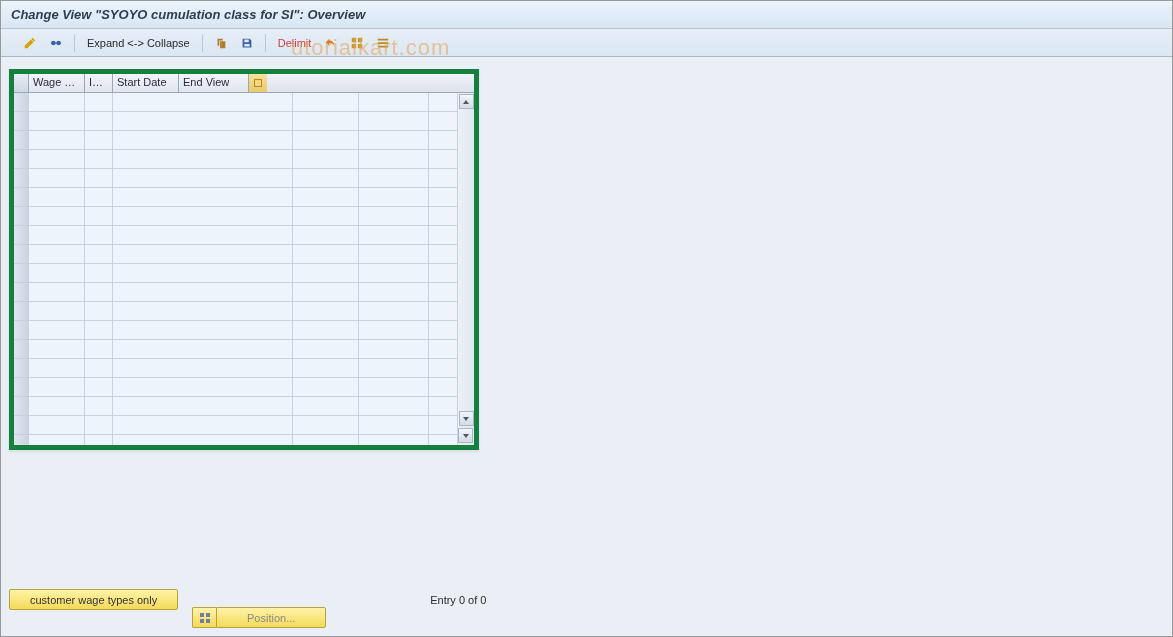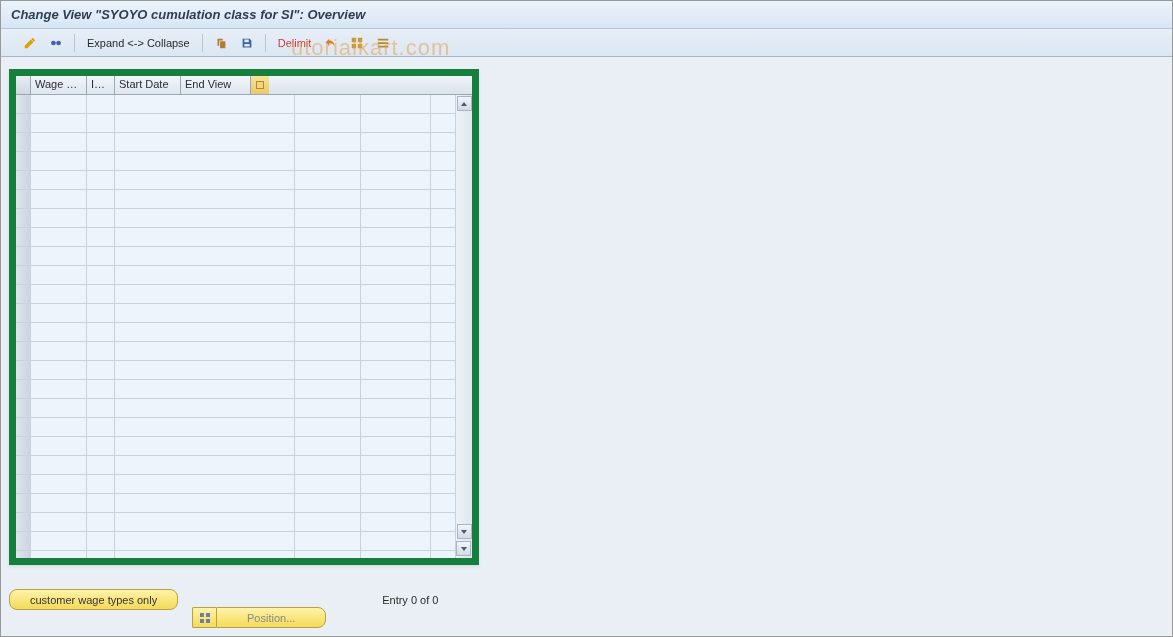--- a/index.html
+++ b/index.html
@@ -83,23 +83,23 @@
     .content {
       background: #e9eff5;
       height: calc(100% - 56px);
       padding: 12px 8px 8px 8px;
       position: relative;
     }
 
     
     .table-wrap {
       width: 470px;
-      height: 496px;
+      height: 381px;
       background: #fff;
-      border: 7px solid #15803d;
+      border: 5px solid #15803d;
       position: relative;
       display: flex;
       flex-direction: column;
       box-shadow: 0 2px 3px rgba(0,0,0,0.08);
     }
     .thead {
       display: flex;
       height: 19px;
       background: linear-gradient(#f0f3f8, #dce3ec);
       border-bottom: 1px solid #9aa7b5;
@@ -184,21 +184,21 @@
       bottom: 8px;
       left: 8px;
       right: 8px;
       display: flex;
       align-items: center;
       gap: 14px;
     }
     .btn-yellow {
       background: linear-gradient(#fff3a9, #f4da59);
       border: 1px solid #b8a23e;
-      border-radius: 8px;
+      border-radius: 2px;
       height: 21px;
       padding: 0 20px;
       font-size: 11px;
       color: #333;
       display: inline-flex; align-items: center; justify-content: center;
       cursor: pointer;
     }
     .btn-yellow.disabled { color: #8a8a8a; cursor: default;}
     .btn-group { display: inline-flex; align-items: center; gap: 0; margin-top: 36px;}
     .btn-ico {
@@ -213,21 +213,21 @@
     }
     .btn-ico svg { width: 12px; height: 12px; }
     .btn-group .btn-yellow {
       border-top-left-radius: 0;
       border-bottom-left-radius: 0;
       min-width: 110px;
     }
     .entry-text {
       font-size: 11px;
       color: #2a2a2a;
-      margin-left: 42px;
+      margin-left: 90px;
     }
   </style>
 </head>
 <body>
 
 <div class="title-bar">
   <span class="title">Change View "SYOYO cumulation class for SI": Overview</span>
 </div>
 
 <div class="toolbar">

